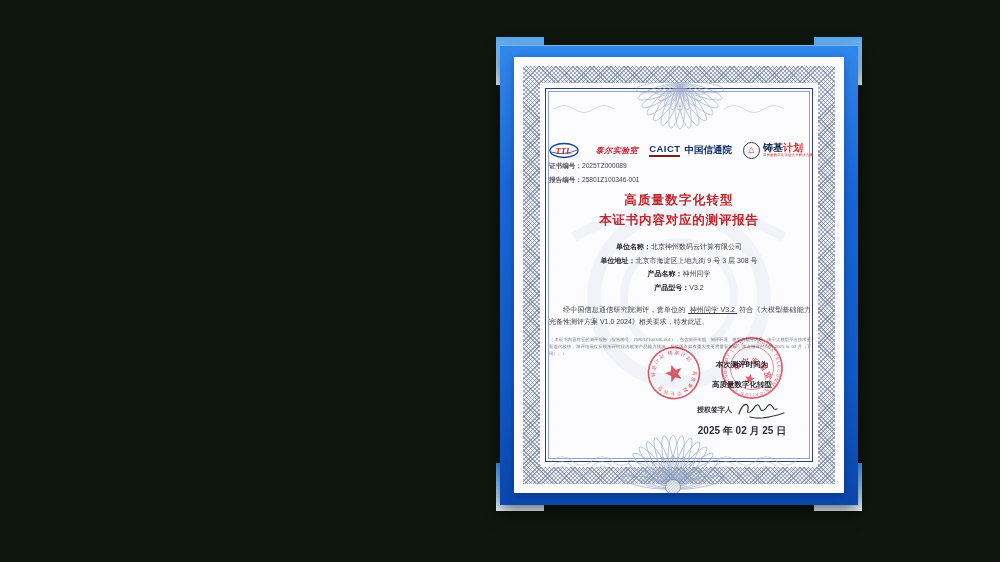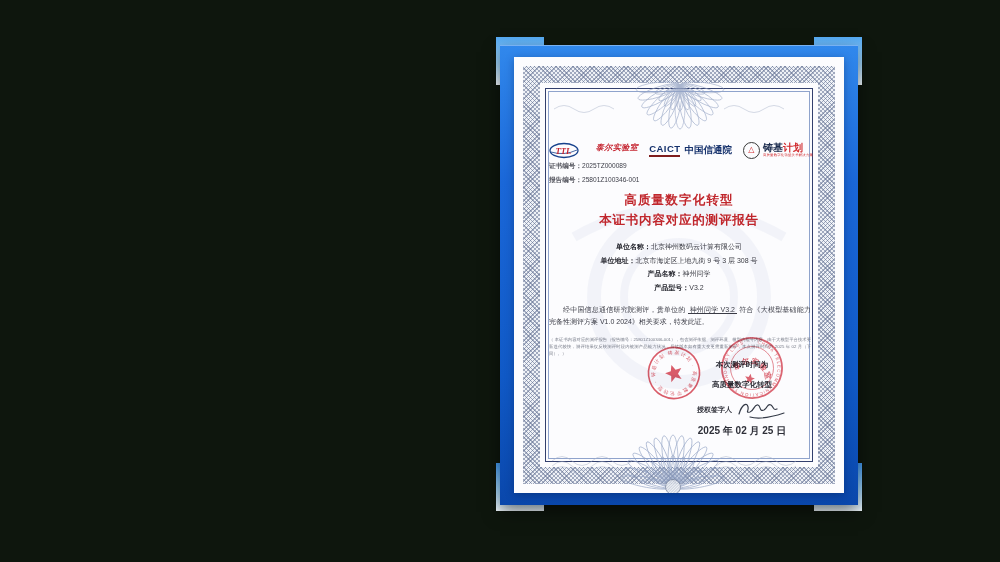--- a/index.html
+++ b/index.html
@@ -37,21 +37,21 @@
       #eef1f6;
   }
   .band-inner{position:absolute;inset:26px;background:#fcfcfe;}
   .rule-outer{position:absolute;inset:31px;border:1.5px solid #33406e;}
   .rule-inner{position:absolute;inset:34px;border:.6px solid #8fa3cc;}
   .deco{position:absolute;inset:0;pointer-events:none;}
   
   .content{position:absolute;inset:0;font-family:"Liberation Sans","DejaVu Sans",sans-serif;}
   .logo-row{position:absolute;left:34px;right:30px;top:76px;height:34px;
     display:flex;align-items:center;justify-content:center;gap:11px;}
-  .logo{display:flex;align-items:flex-start;gap:17px;}
+  .logo{display:flex;align-items:center;gap:17px;}
   .ttl-name{color:#c52531;font-size:8px;font-weight:bold;font-style:italic;letter-spacing:.5px;white-space:nowrap;}
   .caict-wrap{display:flex;align-items:center;gap:4px;}
   .caict-abbr{display:inline-block;color:#14306b;font-weight:bold;font-size:9.5px;letter-spacing:.4px;
     border-bottom:2px solid #7f1d1d;padding-bottom:1px;}
   .caict-name{color:#14306b;font-weight:bold;font-size:9.5px;white-space:nowrap;}
   .zhuji{display:flex;align-items:center;gap:3px;}
   .zhuji-circle{width:15px;height:15px;border:1.3px solid #3a3a3a;border-radius:50%;
     display:flex;align-items:center;justify-content:center;color:#d12b2f;font-size:8px;font-weight:bold;line-height:1;}
   .zhuji-txt{display:flex;flex-direction:column;line-height:1;}
   .zhuji-title{font-size:10px;font-weight:bold;white-space:nowrap;}

